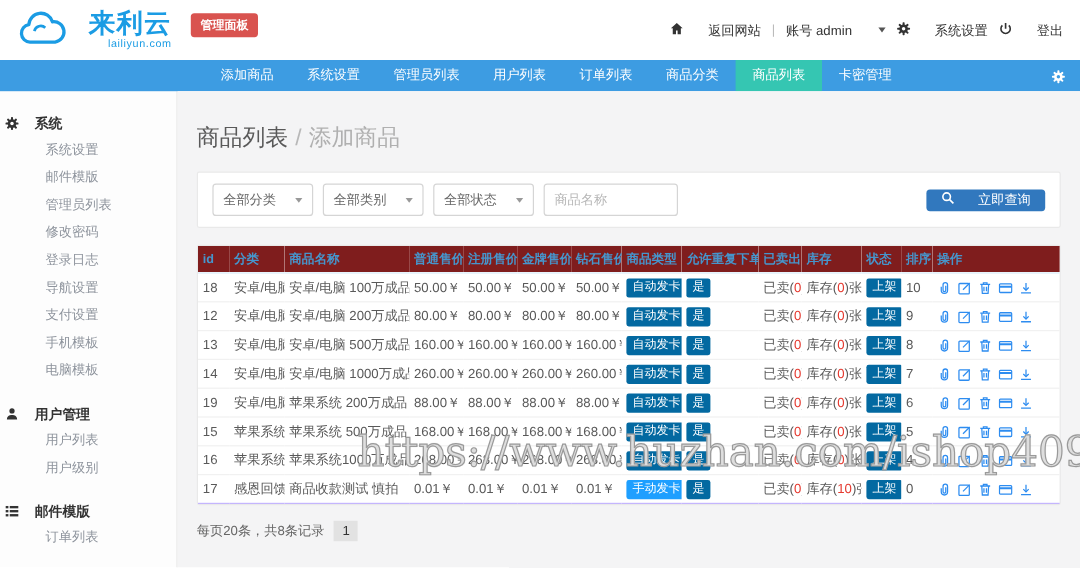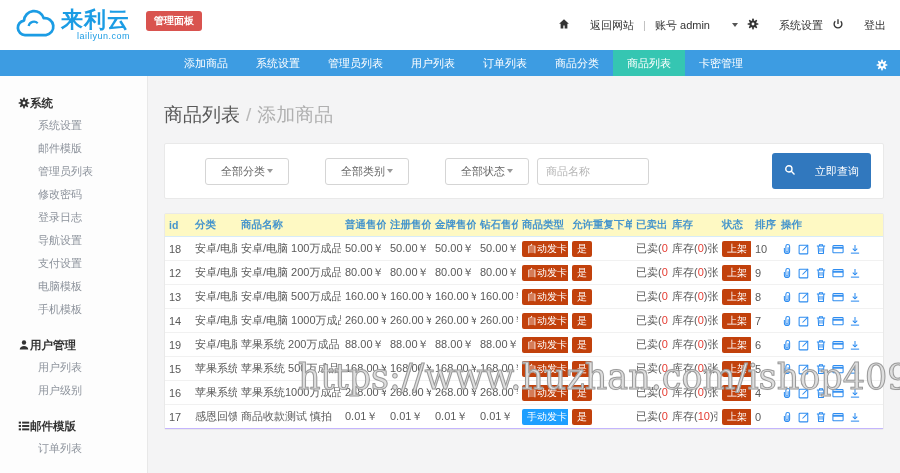--- a/index.html
+++ b/index.html
@@ -4,68 +4,68 @@
 <style>
   * { box-sizing: border-box; }
   html,body { margin:0; padding:0; }
   body {
     width:900px; height:473px; overflow:hidden; position:relative;
     font-family:"Liberation Sans","DejaVu Sans",sans-serif; background:#fff;
     -webkit-font-smoothing:antialiased;
   }
   
   .header { height:50px; display:flex; align-items:center; padding:0 14px; background:#fff; }
-  .logo { display:flex; align-items:flex-end; gap:5px; cursor:pointer; }
+  .logo { display:flex; align-items:flex-end; gap:18px; cursor:pointer; }
   .logo-text { line-height:1; }
   .logo-cn { font-size:22px; font-weight:bold; color:#1b9ce4; letter-spacing:1px; }
   .logo-sub { font-size:9px; color:#1b9ce4; margin-top:1px; text-align:right; letter-spacing:.5px; }
   .badge-red { background:#d9534f; color:#fff; font-size:10px; font-weight:bold;
     padding:3px 8px; border-radius:3px; margin-left:16px; margin-top:-8px; }
   .header-right { margin-left:auto; display:flex; align-items:center; gap:9px; font-size:11px; color:#333; }
   .hr-item { display:flex; align-items:center; gap:20px; cursor:pointer; }
   .hr-divider { color:#bbb; }
   .caret-down { width:0; height:0; border-left:3.5px solid transparent; border-right:3.5px solid transparent; border-top:4px solid #555; display:inline-block; margin-left:2px; }
   
   .nav { height:26px; background:#3d9ce2; display:flex; align-items:center; position:relative; }
   .tabs { display:flex; padding-left:170px; }
   .tab { color:#fff; font-size:11px; padding:0 14px; line-height:26px; cursor:pointer; white-space:nowrap; }
   .tab.active { background:#35c6b2; }
   .nav-gear { position:absolute; right:12px; top:7px; cursor:pointer; }
   
   .content { display:flex; height:397px; }
   .sidebar { width:148px; background:#fdfdfd; border-right:1px solid #e8e8e8; padding-top:16px; flex:none; }
   .side-section { margin-bottom:13px; }
-  .side-title { display:flex; align-items:center; gap:0; padding-left:18px; font-size:11.5px; font-weight:bold; color:#333; height:22px; cursor:pointer; }
+  .side-title { display:flex; align-items:center; gap:13px; padding-left:4px; font-size:11.5px; font-weight:bold; color:#333; height:22px; cursor:pointer; }
   .side-item { padding-left:38px; font-size:11px; color:#8d939c; line-height:23px; cursor:pointer; }
   .main { flex:1; background:#f4f4f5; padding:0 16px; position:relative; }
   
   .breadcrumb { margin-top:26px; font-size:19px; color:#595959; }
   .breadcrumb .sep { color:#b8b8b8; margin:0 6px; }
   .breadcrumb .sub { color:#b0b0b0; cursor:pointer; }
   
   .filter-card { margin-top:15px; background:#fff; border:1px solid #e9e9e9; border-radius:2px;
     padding:9px 12px; display:flex; align-items:center; gap:8px; }
   .select { width:84px; height:27px; border:1px solid #d5d5d5; border-radius:3px; background:#fff;
-    display:flex; align-items:center; justify-content:center; padding:0 8px;
-    font-size:11px; color:#666; cursor:pointer;margin-left:28px; }
+    display:flex; align-items:center; justify-content:space-between; padding:0 8px;
+    font-size:11px; color:#666; cursor:pointer; }
   .select .caret-down { border-top-color:#999; }
   .search-input { width:112px; height:27px; border:1px solid #d5d5d5; border-radius:3px;
     padding:0 8px; font-size:11px; color:#333; outline:none; }
   .search-input::placeholder { color:#b5b5b5; }
-  .query-btn { margin-left:auto; height:36px; background:#3178be; color:#fff; border:none;
+  .query-btn { margin-left:auto; height:18px; background:#3178be; color:#fff; border:none;
     border-radius:3px; font-size:11px; padding:0 12px; display:flex; align-items:center; gap:19px; cursor:pointer; }
   
   .table-card { margin-top:14px; background:#fff; border:1px solid #e9e9e9; border-radius:2px; }
   table { width:100%; border-collapse:collapse; font-size:11px; table-layout:fixed; }
-  thead th { background:#fef9c3; color:#4695cc; font-weight:bold; text-align:left;
+  thead th { background:#7f1d1d; color:#4695cc; font-weight:bold; text-align:left;
     padding:4px 4px; border-bottom:1px solid #d8ecf8; font-size:10.5px; white-space:nowrap; overflow:hidden; }
   tbody td { padding:3.5px 4px; border-bottom:1px solid #f1f1f1; color:#595959; white-space:nowrap; overflow:hidden; }
   tbody tr:last-child td { border-bottom:1px solid #c4b5fd; }
   .badge { display:inline-block; color:#fff; font-size:10px; padding:1.5px 5px; border-radius:2px; line-height:1.3; }
-  .badge.green { background:#c2410c; }
+  .badge.green { background:#0369a1; }
   .badge.blue  { background:#1E9FFF; }
   .red { color:#e53a30; }
   .actions svg { margin-right:5px; cursor:pointer; vertical-align:middle; }
   
   .page-row { margin-top:13px; font-size:11px; color:#666; display:flex; align-items:center; }
   .page-box { background:#e2e2e2; color:#333; padding:2.5px 7px; margin-left:8px; cursor:pointer; }
   
   .watermark { position:absolute; left:150px; top:281px; font-family:"DejaVu Serif","Liberation Serif",serif;
     font-size:35px; white-space:nowrap; pointer-events:none; z-index:10;
     color:rgba(255,255,255,0.55); -webkit-text-stroke:1px #9a9a9a; text-shadow:0 0 1px #b5b5b5; }
@@ -153,22 +153,22 @@
   </svg>
           <span>系统</span>
         </div>
         <div class="side-item">系统设置</div>
         <div class="side-item">邮件模版</div>
         <div class="side-item">管理员列表</div>
         <div class="side-item">修改密码</div>
         <div class="side-item">登录日志</div>
         <div class="side-item">导航设置</div>
         <div class="side-item">支付设置</div>
+        <div class="side-item">手机模板</div>
         <div class="side-item">电脑模板</div>
-        <div class="side-item">手机模板</div>
       </div>
       <div class="side-section">
         <div class="side-title">
           <svg width="12" height="12" viewBox="0 0 16 16" fill="#333">
     <circle cx="8" cy="4.6" r="2.9"></circle>
     <path d="M2.3 14c0-3.2 2.6-4.8 5.7-4.8s5.7 1.6 5.7 4.8z"></path>
   </svg>
           <span>用户管理</span>
         </div>
         <div class="side-item">用户列表</div>
@@ -518,16 +518,20 @@
   </svg><svg width="12" height="12" viewBox="0 0 16 16" fill="none" stroke="#2d8cf0" stroke-width="1.4">
     <path d="M8 2.5v7.5"></path>
                   <path d="M5 7.5l3 3 3-3"></path>
                   <path d="M2.5 13.5h11"></path>
   </svg></td>
             </tr>
           </tbody>
       </table>
     </div>
 
+    <div class="page-row">
+      <span>每页20条，共8条记录</span>
+      <span class="page-box">1</span>
+    </div>
 
     <div class="watermark">https://www.huzhan.com/ishop40990</div>
   </div>
 </div>
 
 </body></html>

